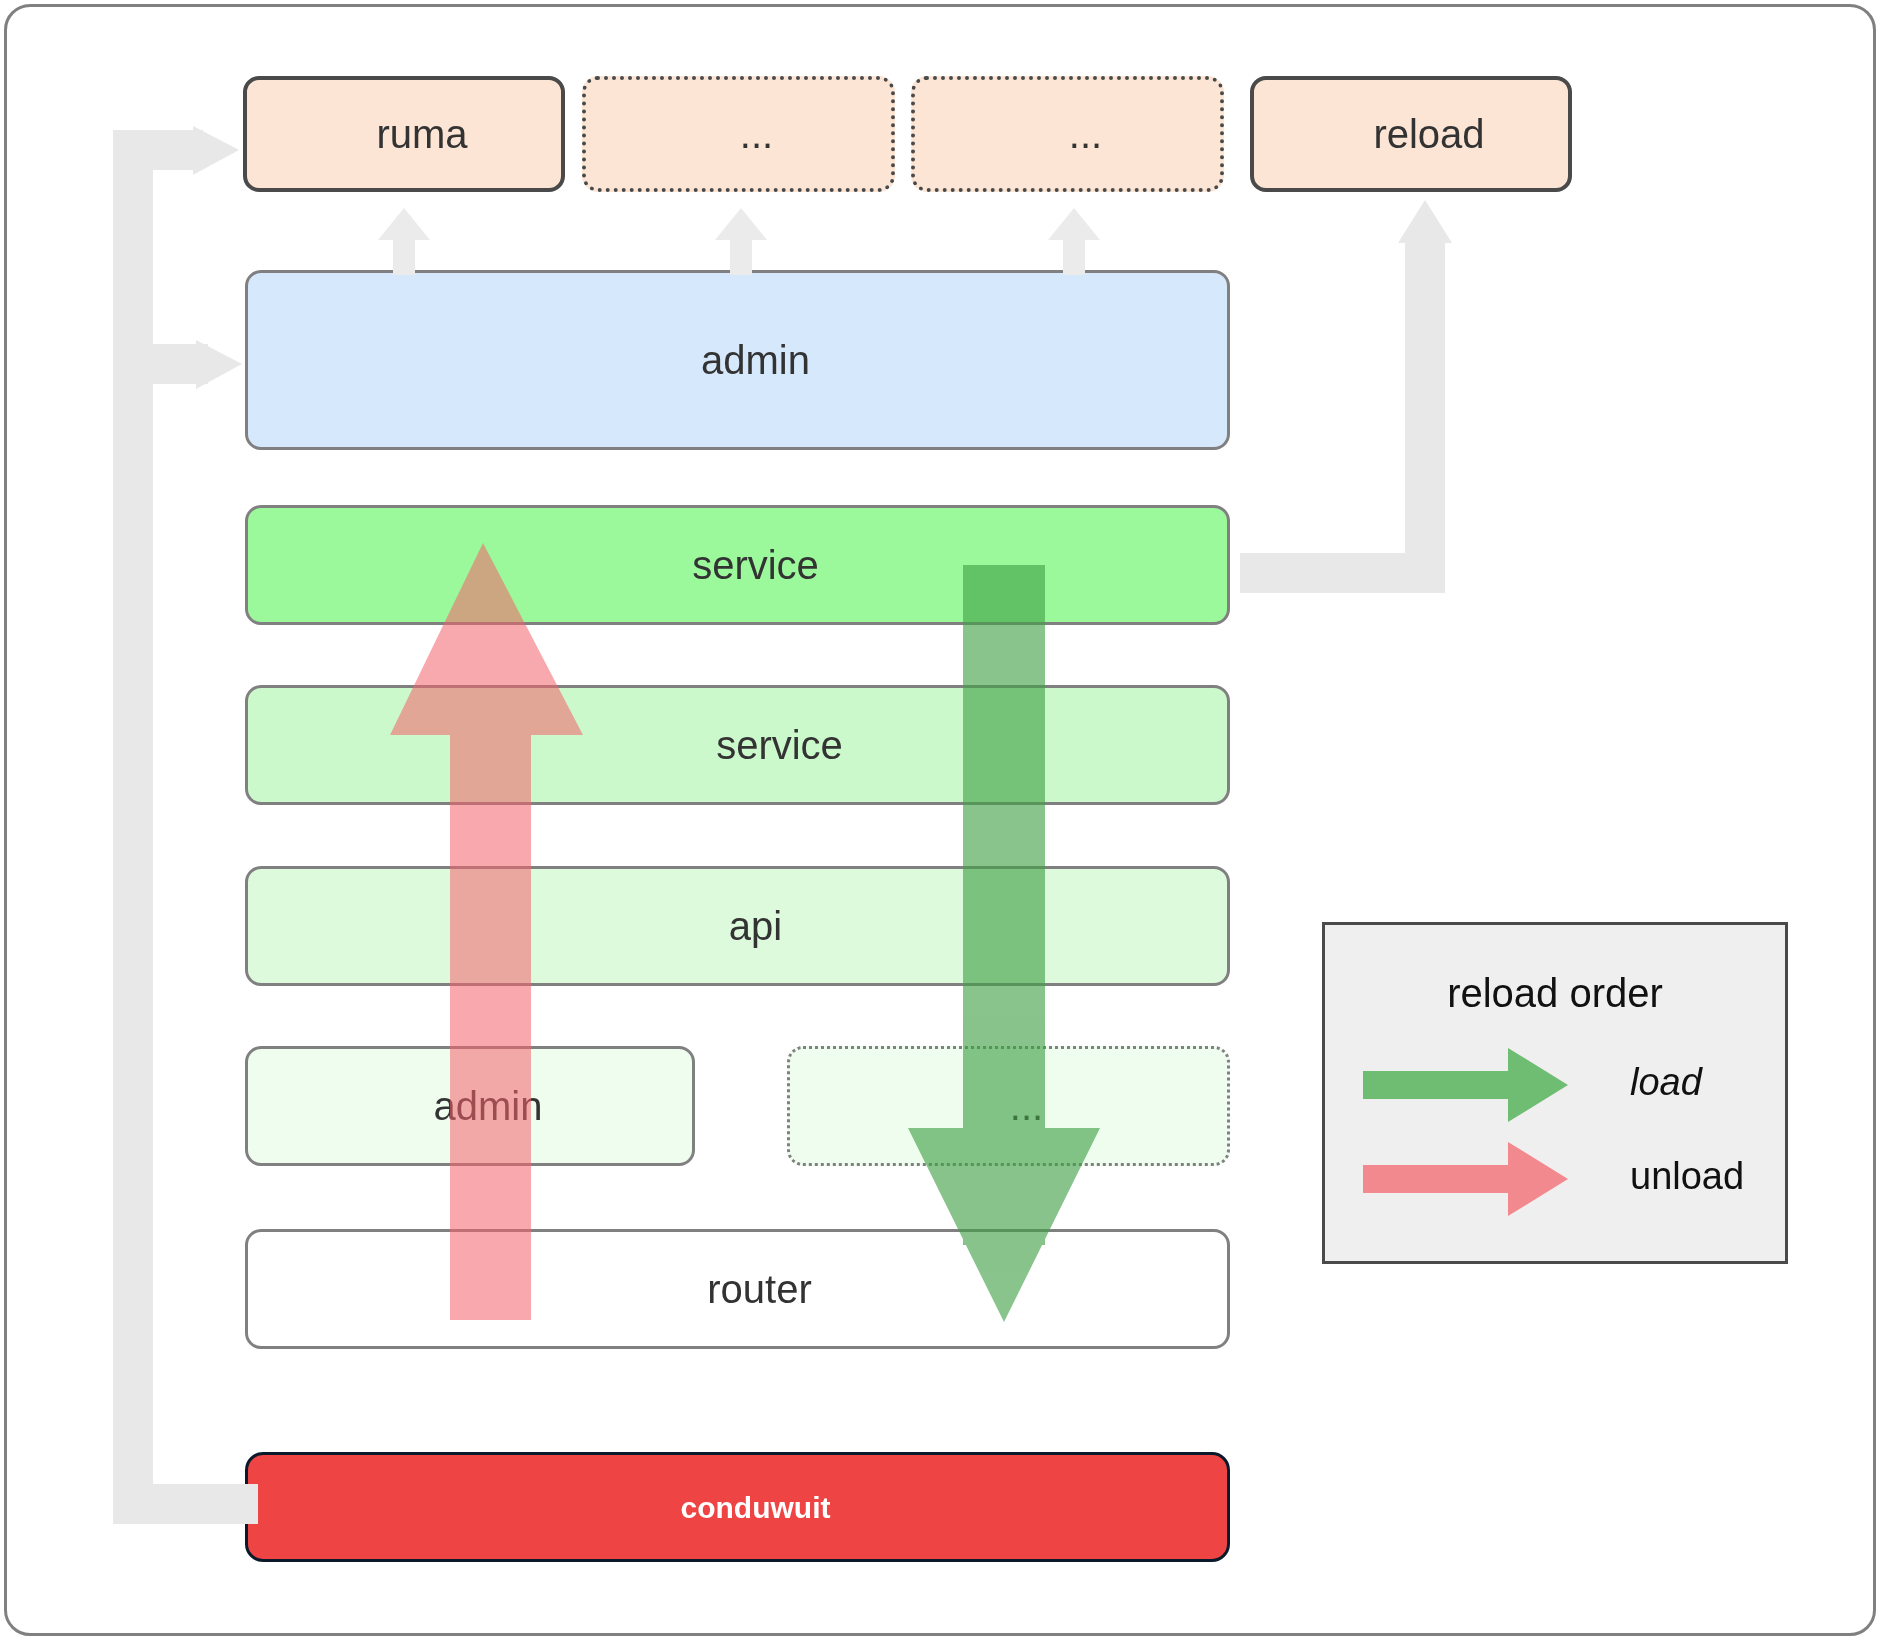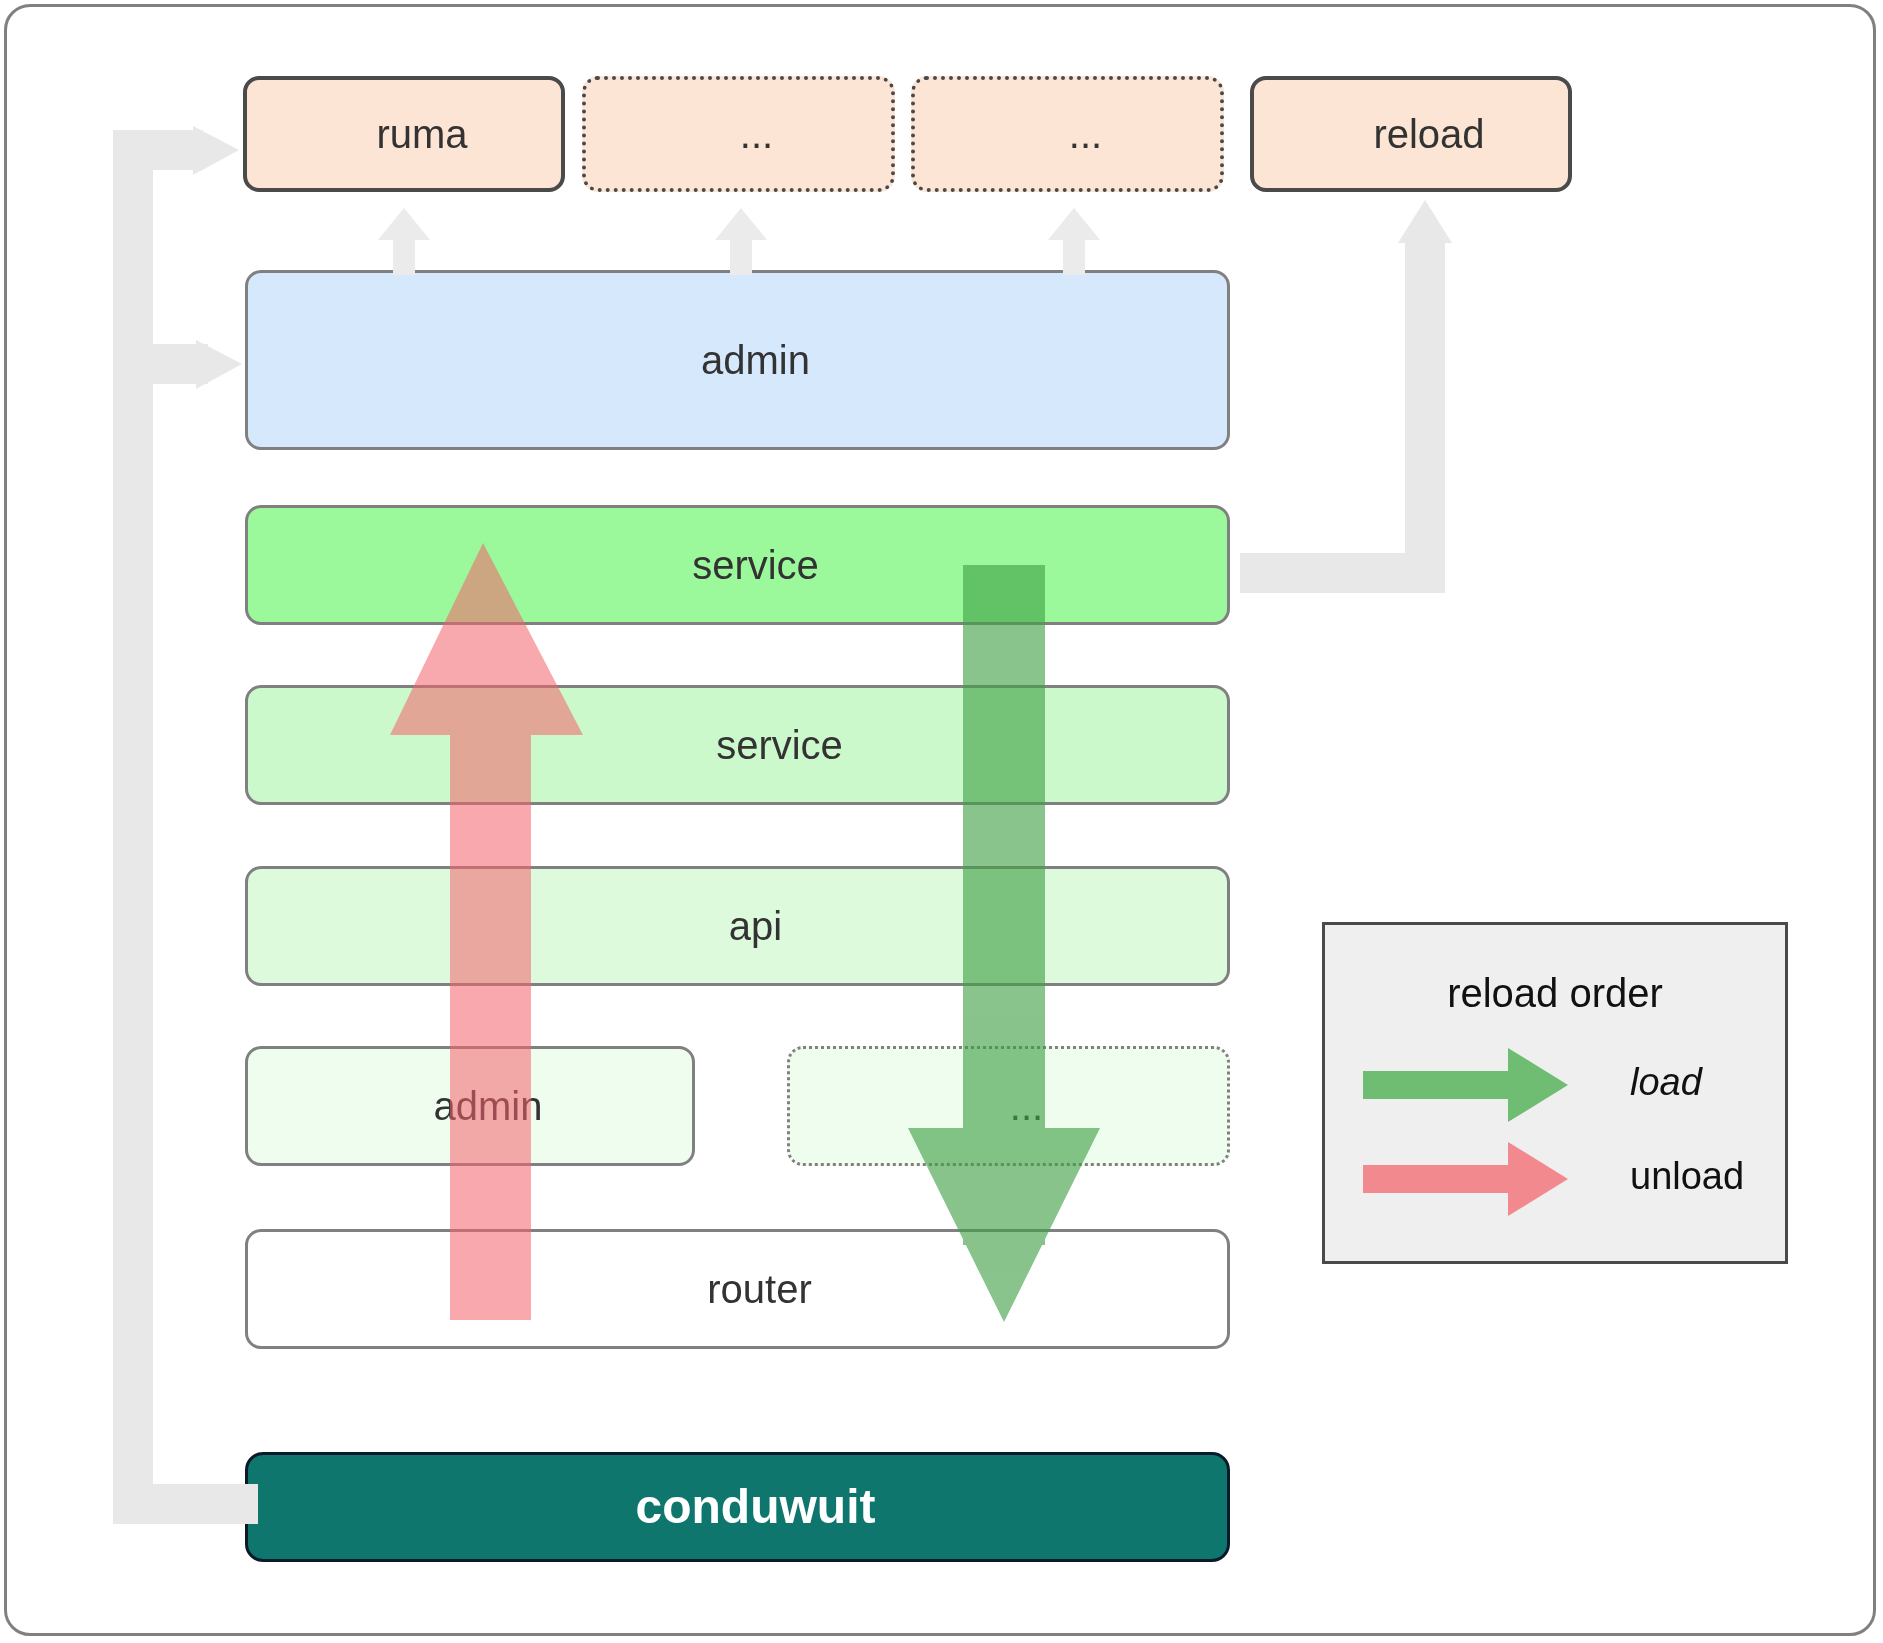--- a/index.html
+++ b/index.html
@@ -69,25 +69,25 @@
 
   .nodecore  { background: #d6e8fb; }
   .nodedb    { background: #9bf99b; }
   .nodesvc   { background: #ccf9cc; padding-left: 48px; }
   .nodeapi   { background: #ddfadd; }
   .nodeadmin { background: #effdef; }
   .nodedots  { background: #effdef; }
   .noderouter{ background: #ffffff; }
 
   .nodemain {
-    background: #0f766e;
+    background: #ef4444;
     border: 3px solid #0a1a2a;
     border-radius: 18px;
     color: #ffffff;
-    font-size: 48px;
+    font-size: 30px;
     font-weight: bold;
   }
 
   .legend-box {
     position: absolute;
     background: #efefef;
     border: 3px solid #4a4a4a;
     box-sizing: border-box;
   }
   .legend-title {

